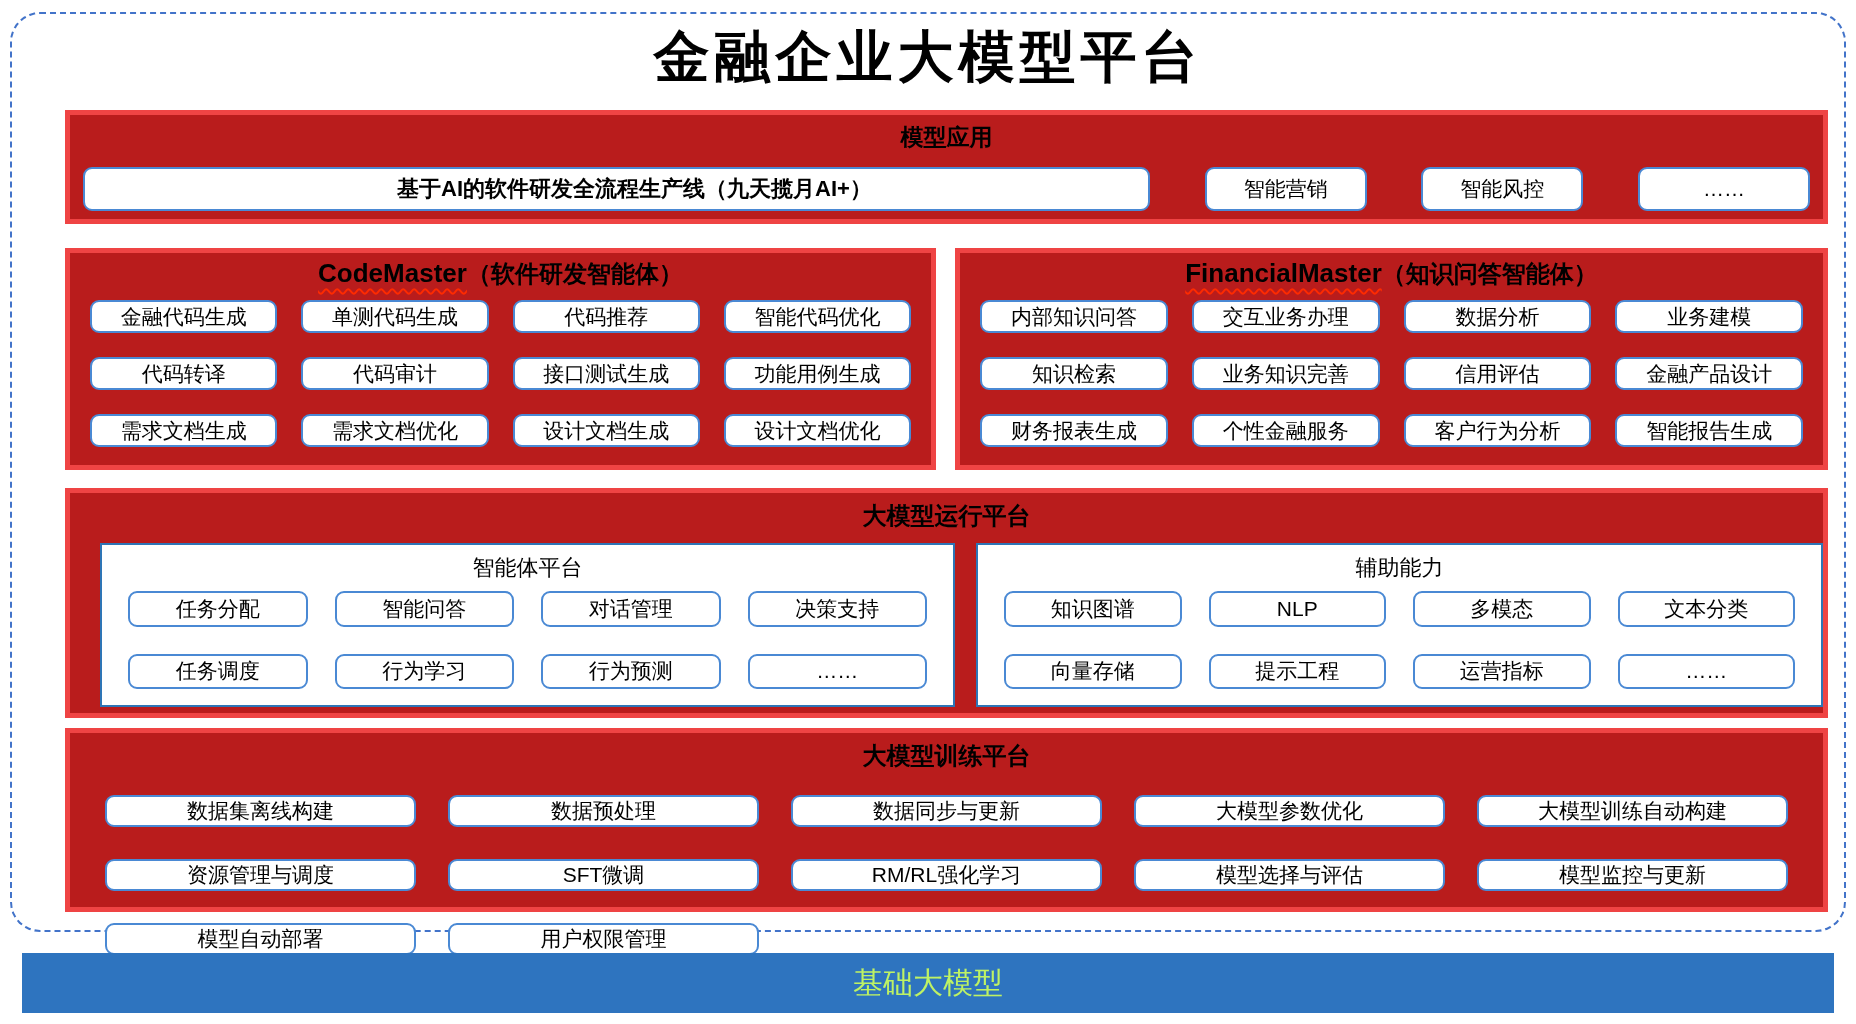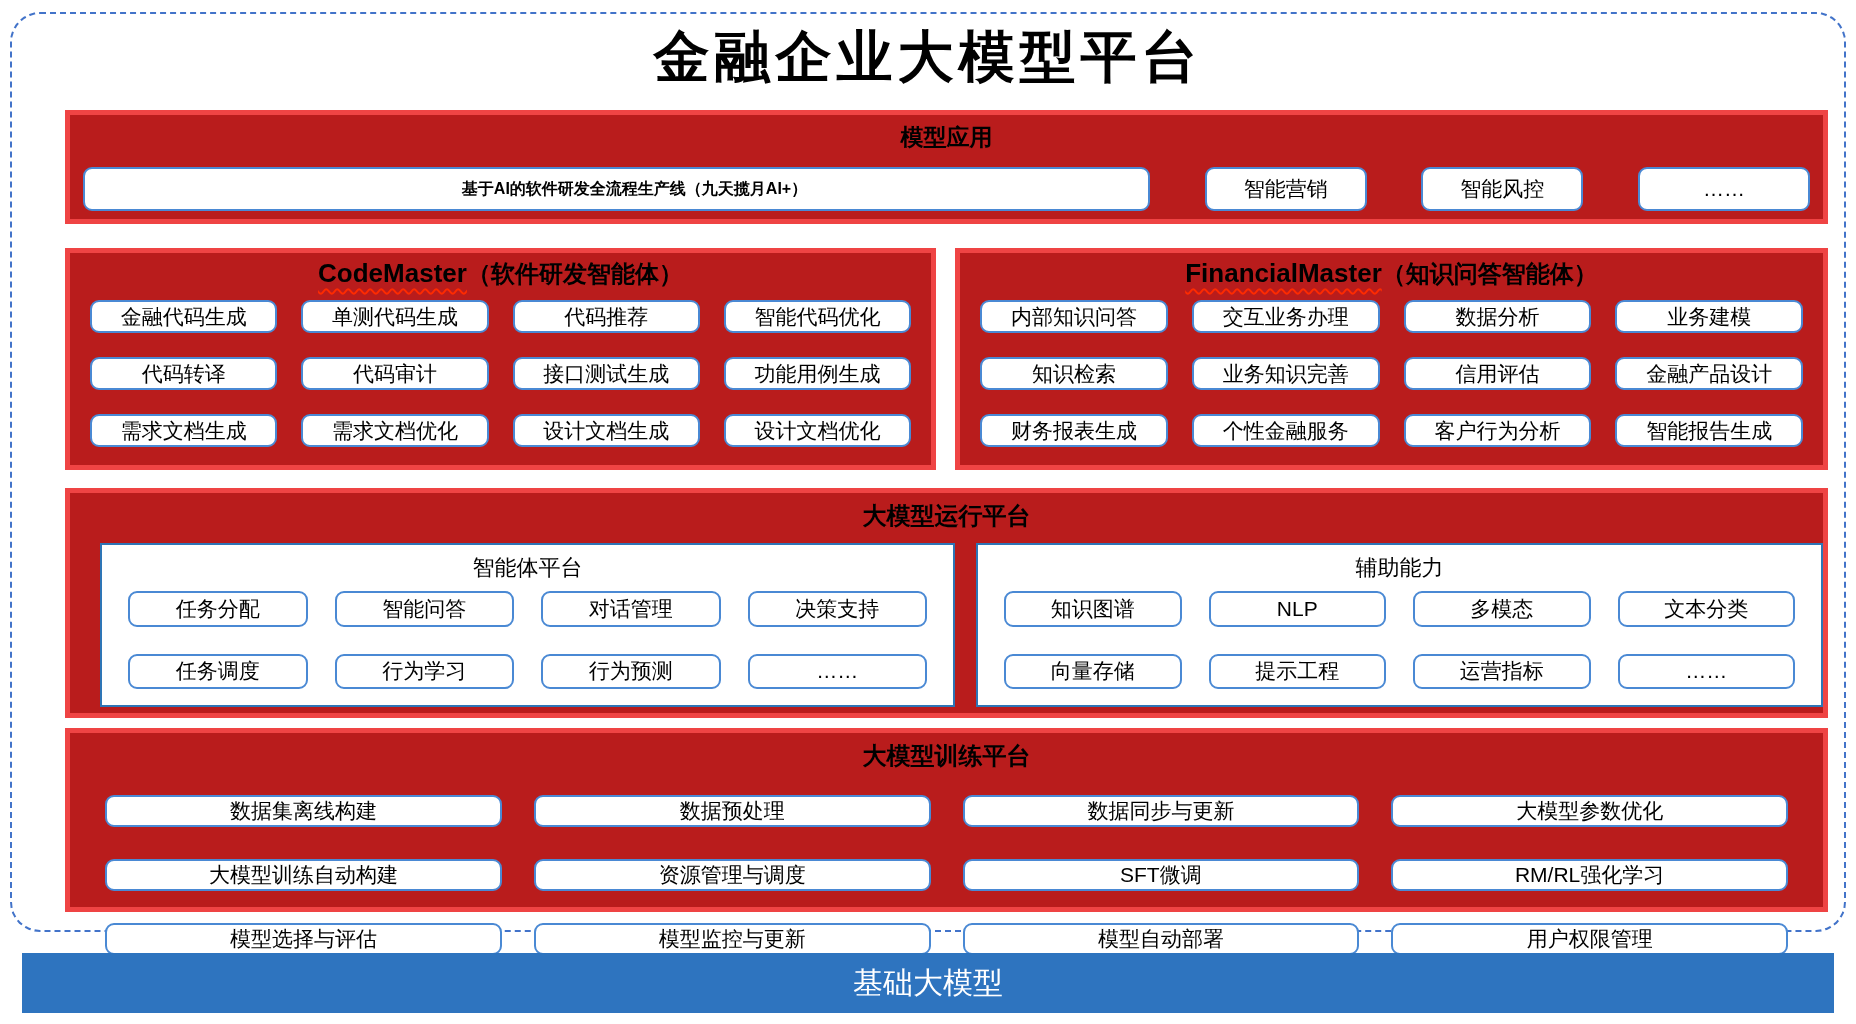--- a/index.html
+++ b/index.html
@@ -22,46 +22,46 @@
 
   .agent-header{text-align:center;font-weight:bold;font-size:26px;margin-top:5px;}
   .agent-header .en{text-decoration:underline;text-decoration-style:wavy;
     text-decoration-color:#FF2A00;text-decoration-thickness:2px;text-underline-offset:6px;}
   .agent-header .cn{font-size:24px;}
 
   
   .pill{border:2px solid #4A89D4;border-radius:9px;background:#fff;
     display:flex;align-items:center;justify-content:center;
     font-size:21px;white-space:nowrap;box-sizing:border-box;}
-  .pill.bold{font-weight:bold;font-size:16px;padding-left:36px;}
+  .pill.bold{font-weight:bold;font-size:22px;padding-left:36px;}
 
   
   .s1-row{position:absolute;left:13px;right:13px;top:52px;height:44px;
     display:flex;justify-content:space-between;}
   .s1-row .pill.w-big{width:1067px;}
   .s1-row .pill.w-s{width:162px;}
   .s1-row .pill.w-dots{width:172px;}
 
   
   .grid4{position:absolute;display:grid;grid-template-columns:repeat(4,1fr);}
   .agent-grid{left:20px;right:20px;top:47px;bottom:18px;column-gap:24px;row-gap:13px;gap:24px;}
 
   
   .subbox{position:absolute;border:2px solid #2E75B6;background:#fff;box-sizing:border-box;}
   .subbox-title{text-align:center;font-weight:normal;font-size:22px;margin-top:8px;}
   .sub-grid{left:26px;right:26px;top:46px;bottom:16px;column-gap:34px;row-gap:20px;gap:27px;}
 
   
   .grid6{position:absolute;left:35px;right:35px;top:62px;bottom:16px;
-    display:grid;grid-template-columns:repeat(4,1fr);column-gap:42px;row-gap:17px;gap:32px;}
+    display:grid;grid-template-columns:repeat(5,1fr);column-gap:42px;row-gap:17px;gap:32px;}
 
   
   .foundation{position:absolute;left:22px;top:953px;width:1812px;height:60px;
     background:#2E74BF;display:flex;align-items:center;justify-content:center;
-    color:#ffffff;font-size:30px;}
+    color:#bef264;font-size:30px;}
 </style>
 </head>
 <body>
 
 <div id="stage">
 
   <div class="outer-frame"></div>
 
   <div class="main-title">金融企业大模型平台</div>
 

